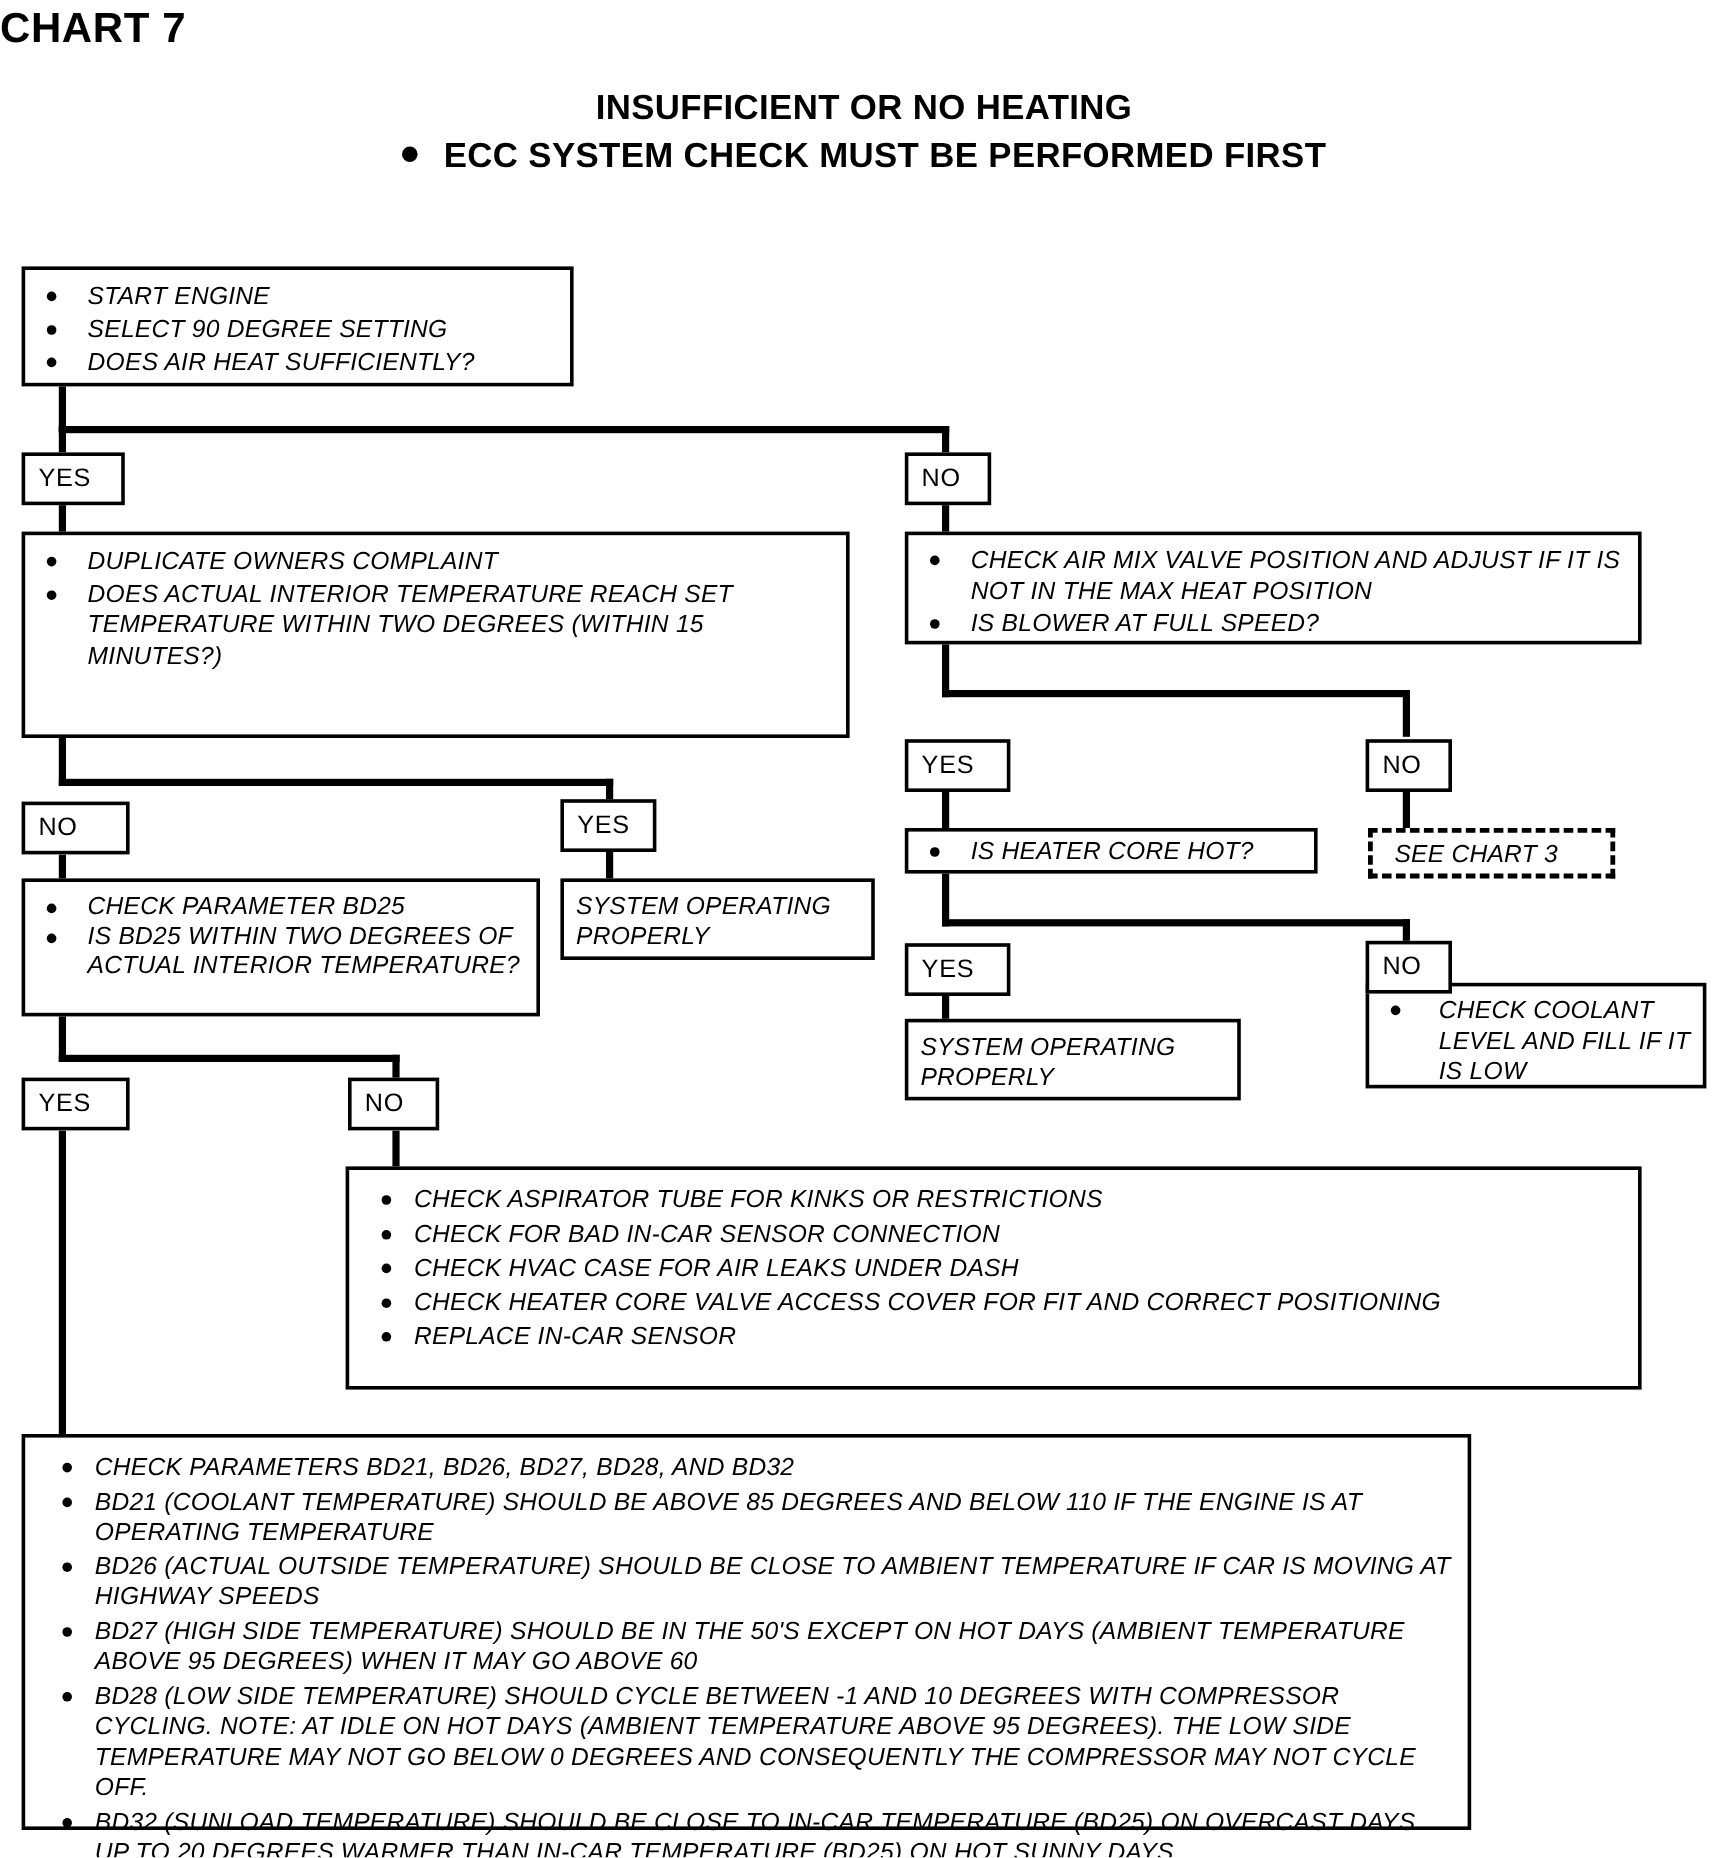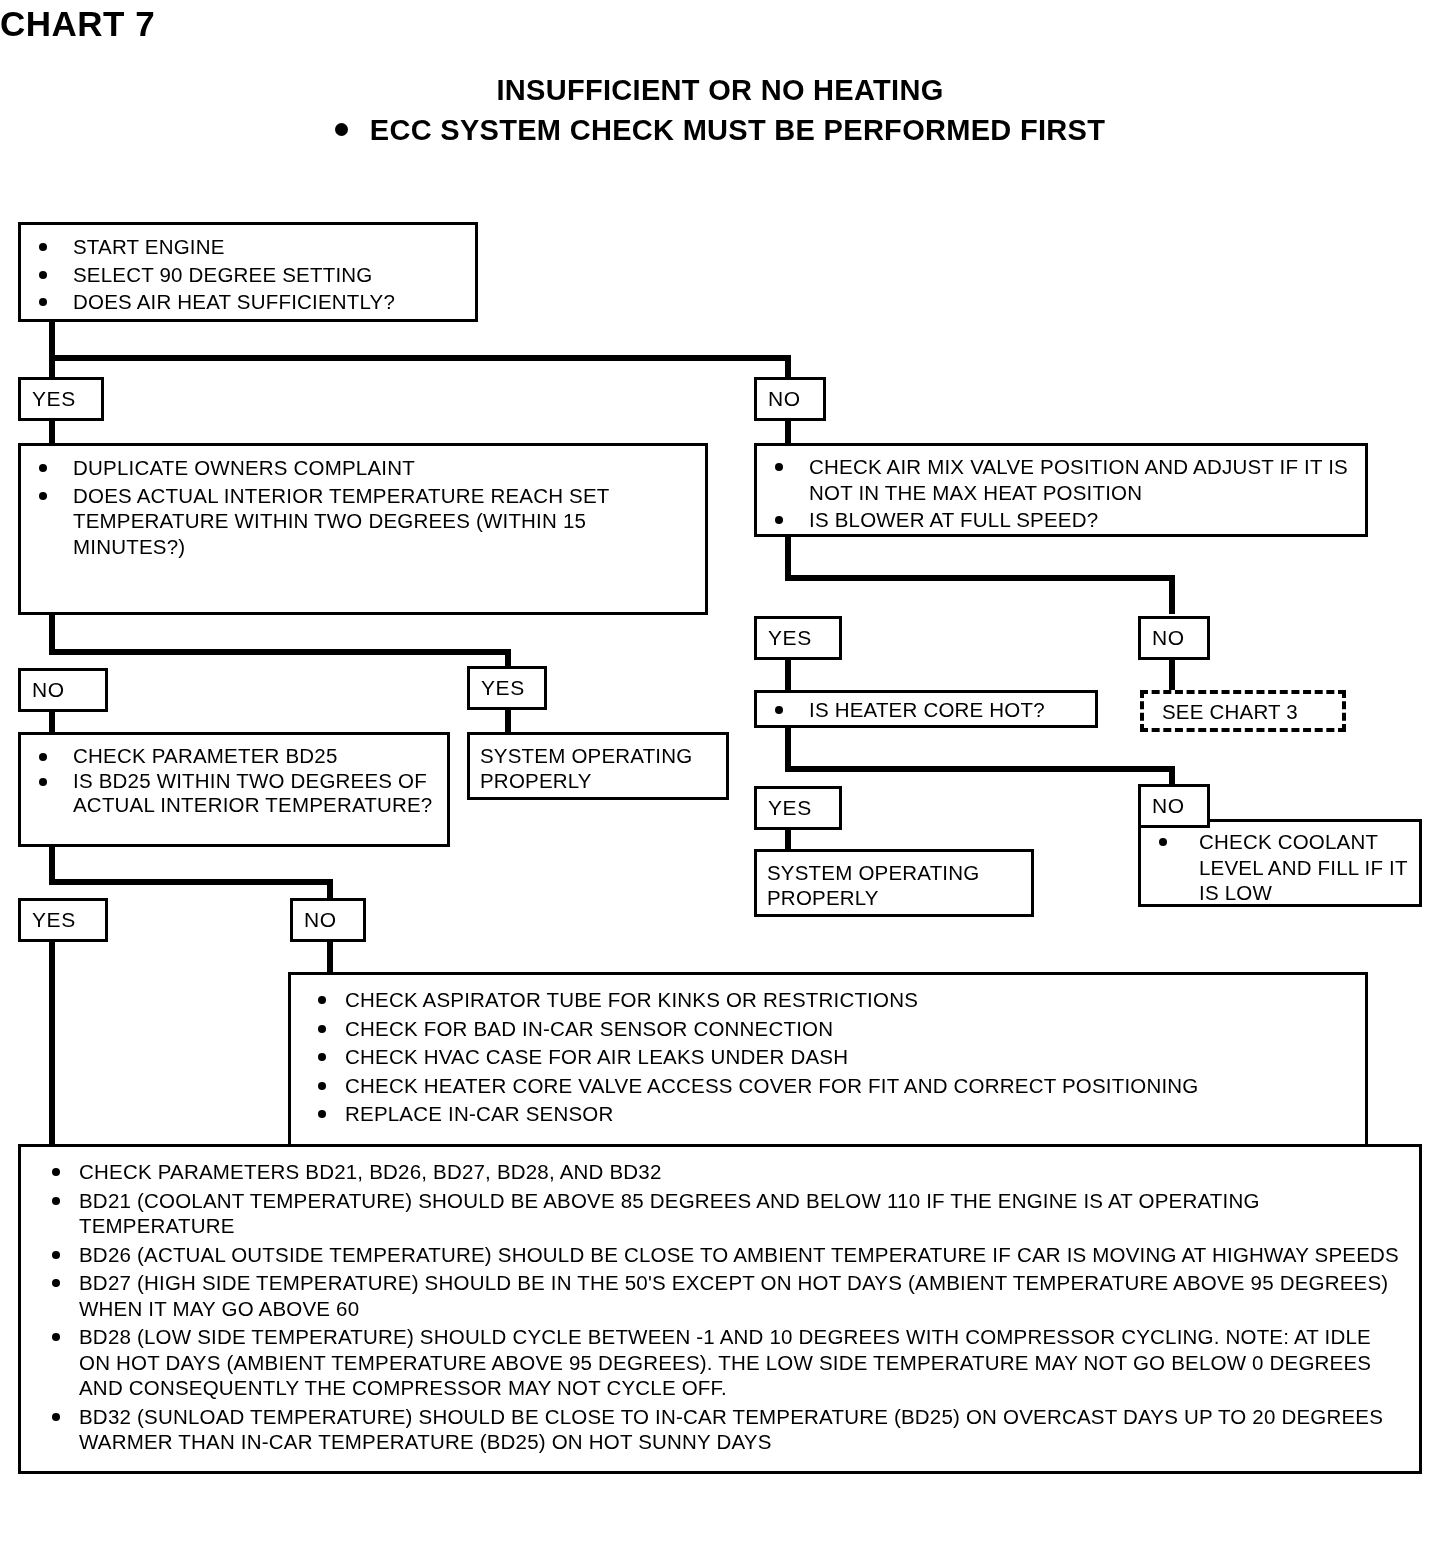--- a/index.html
+++ b/index.html
@@ -63,20 +63,21 @@
     box-sizing: border-box;
     border: 3px solid #000;
     background: #fff;
     z-index: 3;
   }
   .box.dashed {
     border: 4px dashed #000;
   }
   .box-inner {
     padding: 9px 10px 8px 10px;
+    font-style: italic;
   }
   .plain-text {
     font-size: 20.5px;
     line-height: 25px;
     letter-spacing: 0.2px;
     white-space: nowrap;
   }
   ul.bullets {
     list-style: none;
     margin: 0;
@@ -300,21 +301,21 @@
       <ul class="bullets big">
         <li>CHECK ASPIRATOR TUBE FOR KINKS OR RESTRICTIONS</li>
         <li>CHECK FOR BAD IN-CAR SENSOR CONNECTION</li>
         <li>CHECK HVAC CASE FOR AIR LEAKS UNDER DASH</li>
         <li>CHECK HEATER CORE VALVE ACCESS COVER FOR FIT AND CORRECT POSITIONING</li>
         <li>REPLACE IN-CAR SENSOR</li>
       </ul>
     </div>
   </div>
 
-  <div class="box" style="left:18px; top:1144px; width:1404px; height:330px;">
+  <div class="box" style="left:18px; top:1195px; width:1208px; height:330px;">
     <div class="box-inner" style="padding:12px 14px;">
       <ul class="bullets big">
         <li>CHECK PARAMETERS BD21, BD26, BD27, BD28, AND BD32</li>
         <li style="white-space:normal; max-width:1340px;"><span>BD21 (COOLANT TEMPERATURE) SHOULD BE ABOVE 85 DEGREES AND BELOW 110 IF THE ENGINE IS AT OPERATING TEMPERATURE</span></li>
         <li style="white-space:normal; max-width:1340px;"><span>BD26 (ACTUAL OUTSIDE TEMPERATURE) SHOULD BE CLOSE TO AMBIENT TEMPERATURE IF CAR IS MOVING AT HIGHWAY SPEEDS</span></li>
         <li style="white-space:normal; max-width:1310px;"><span>BD27 (HIGH SIDE TEMPERATURE) SHOULD BE IN THE 50'S EXCEPT ON HOT DAYS (AMBIENT TEMPERATURE ABOVE 95 DEGREES) WHEN IT MAY GO ABOVE 60</span></li>
         <li style="white-space:normal; max-width:1340px;"><span>BD28 (LOW SIDE TEMPERATURE) SHOULD CYCLE BETWEEN -1 AND 10 DEGREES WITH COMPRESSOR CYCLING. NOTE: AT IDLE ON HOT DAYS (AMBIENT TEMPERATURE ABOVE 95 DEGREES). THE LOW SIDE TEMPERATURE MAY NOT GO BELOW 0 DEGREES AND CONSEQUENTLY THE COMPRESSOR MAY NOT CYCLE OFF.</span></li>
         <li style="white-space:normal; max-width:1330px;"><span>BD32 (SUNLOAD TEMPERATURE) SHOULD BE CLOSE TO IN-CAR TEMPERATURE (BD25) ON OVERCAST DAYS UP TO 20 DEGREES WARMER THAN IN-CAR TEMPERATURE (BD25) ON HOT SUNNY DAYS</span></li>
       </ul>
     </div>

